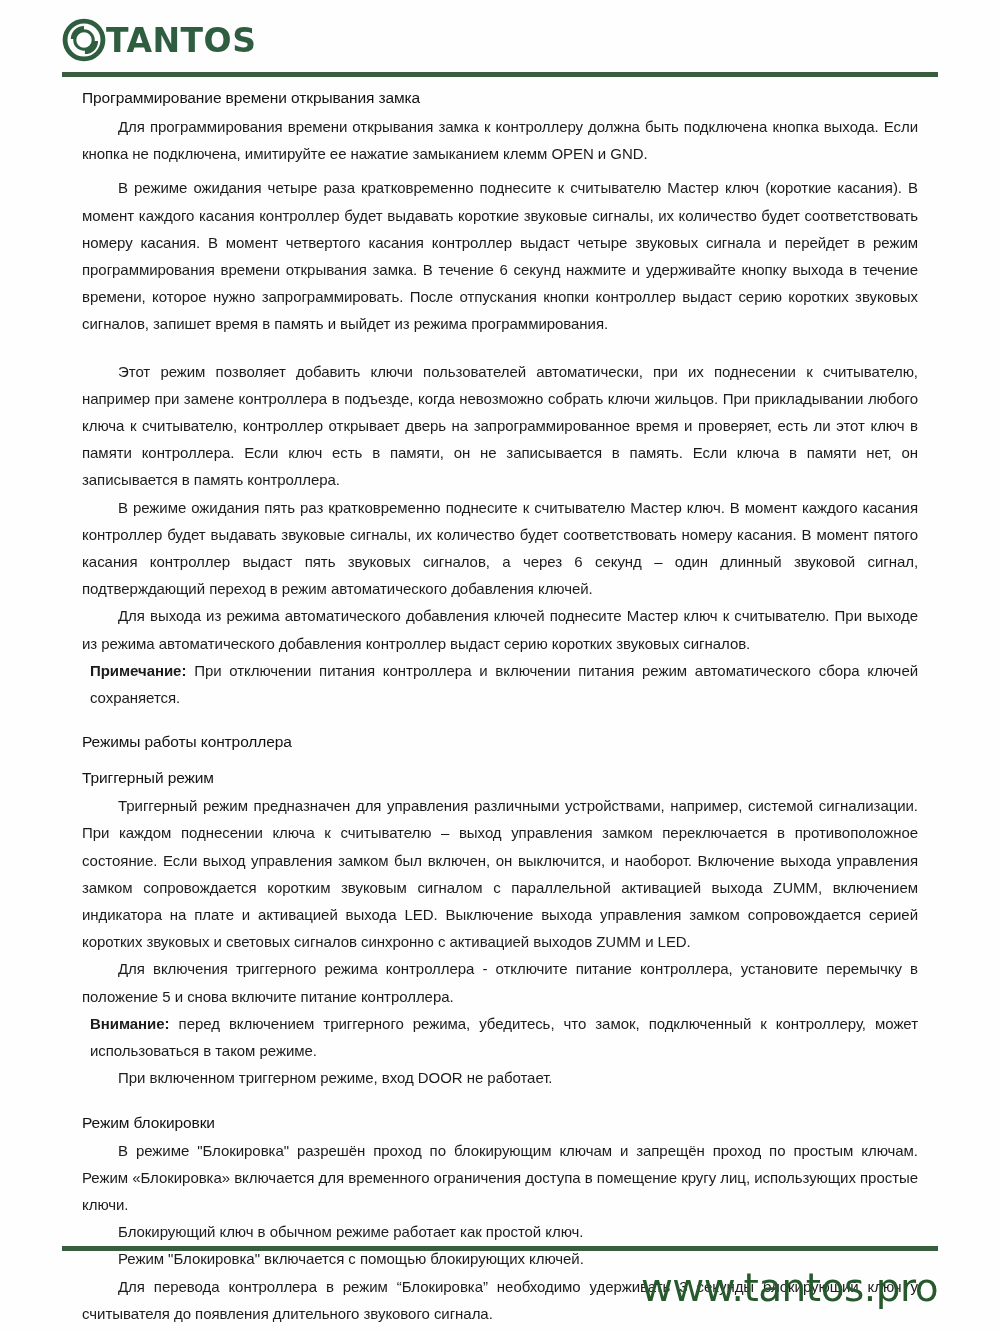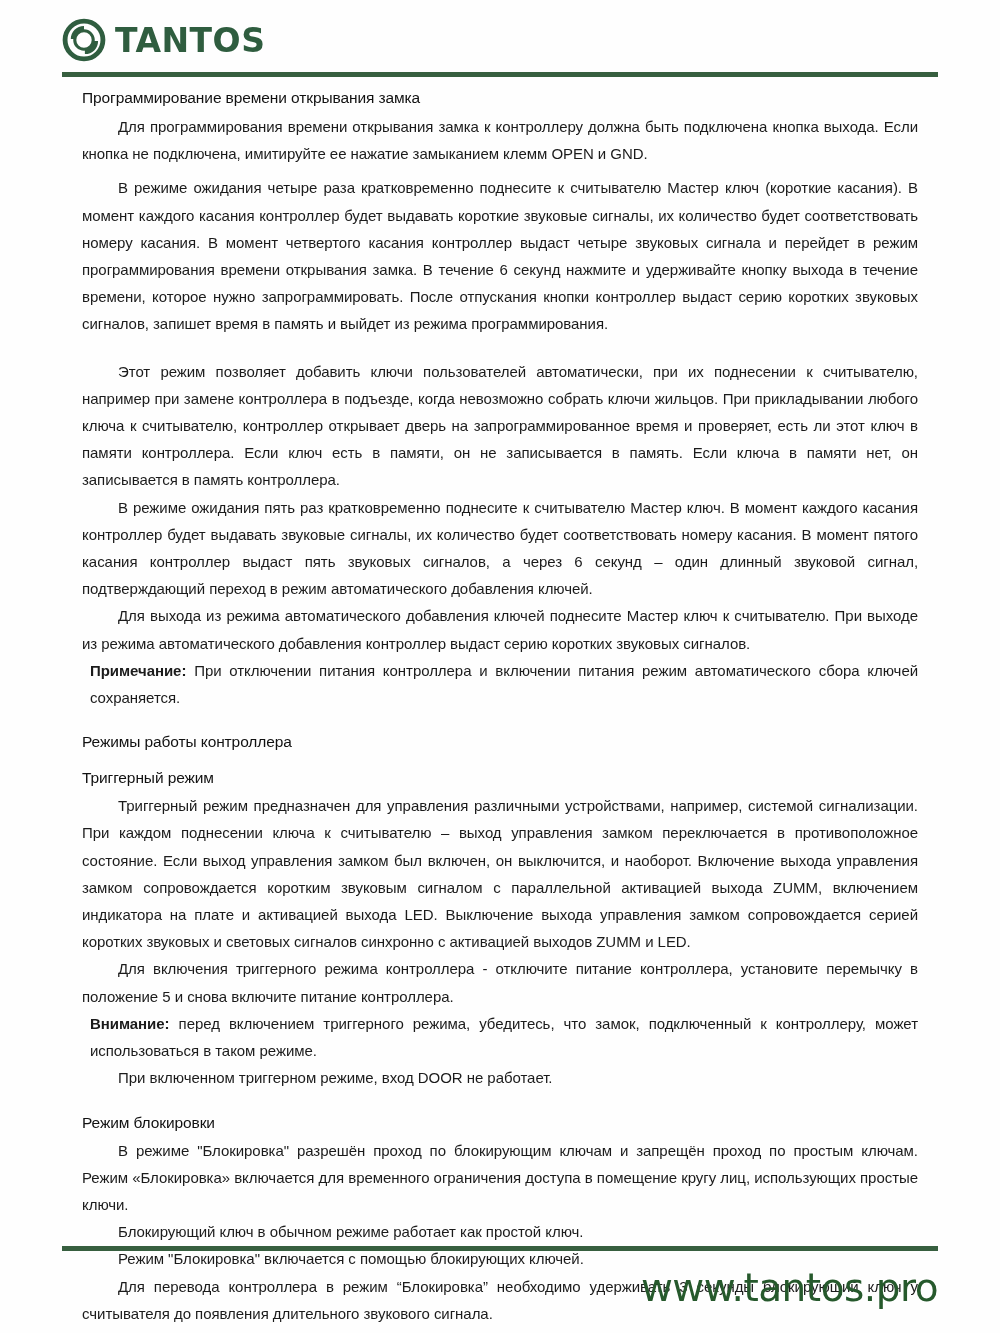--- a/index.html
+++ b/index.html
@@ -28,21 +28,20 @@
     top: 0;
     width: 1000px;
     height: 80px;
   }
   .brand {
     position: absolute;
     left: 62px;
     top: 18px;
     display: flex;
     align-items: center;
-    gap: 9px;
   }
   .brand-mark {
     width: 44px;
     height: 44px;
     display: block;
   }
   .brand-word {
     font-family: "DejaVu Sans", sans-serif;
     font-weight: 700;
     font-size: 33px;

